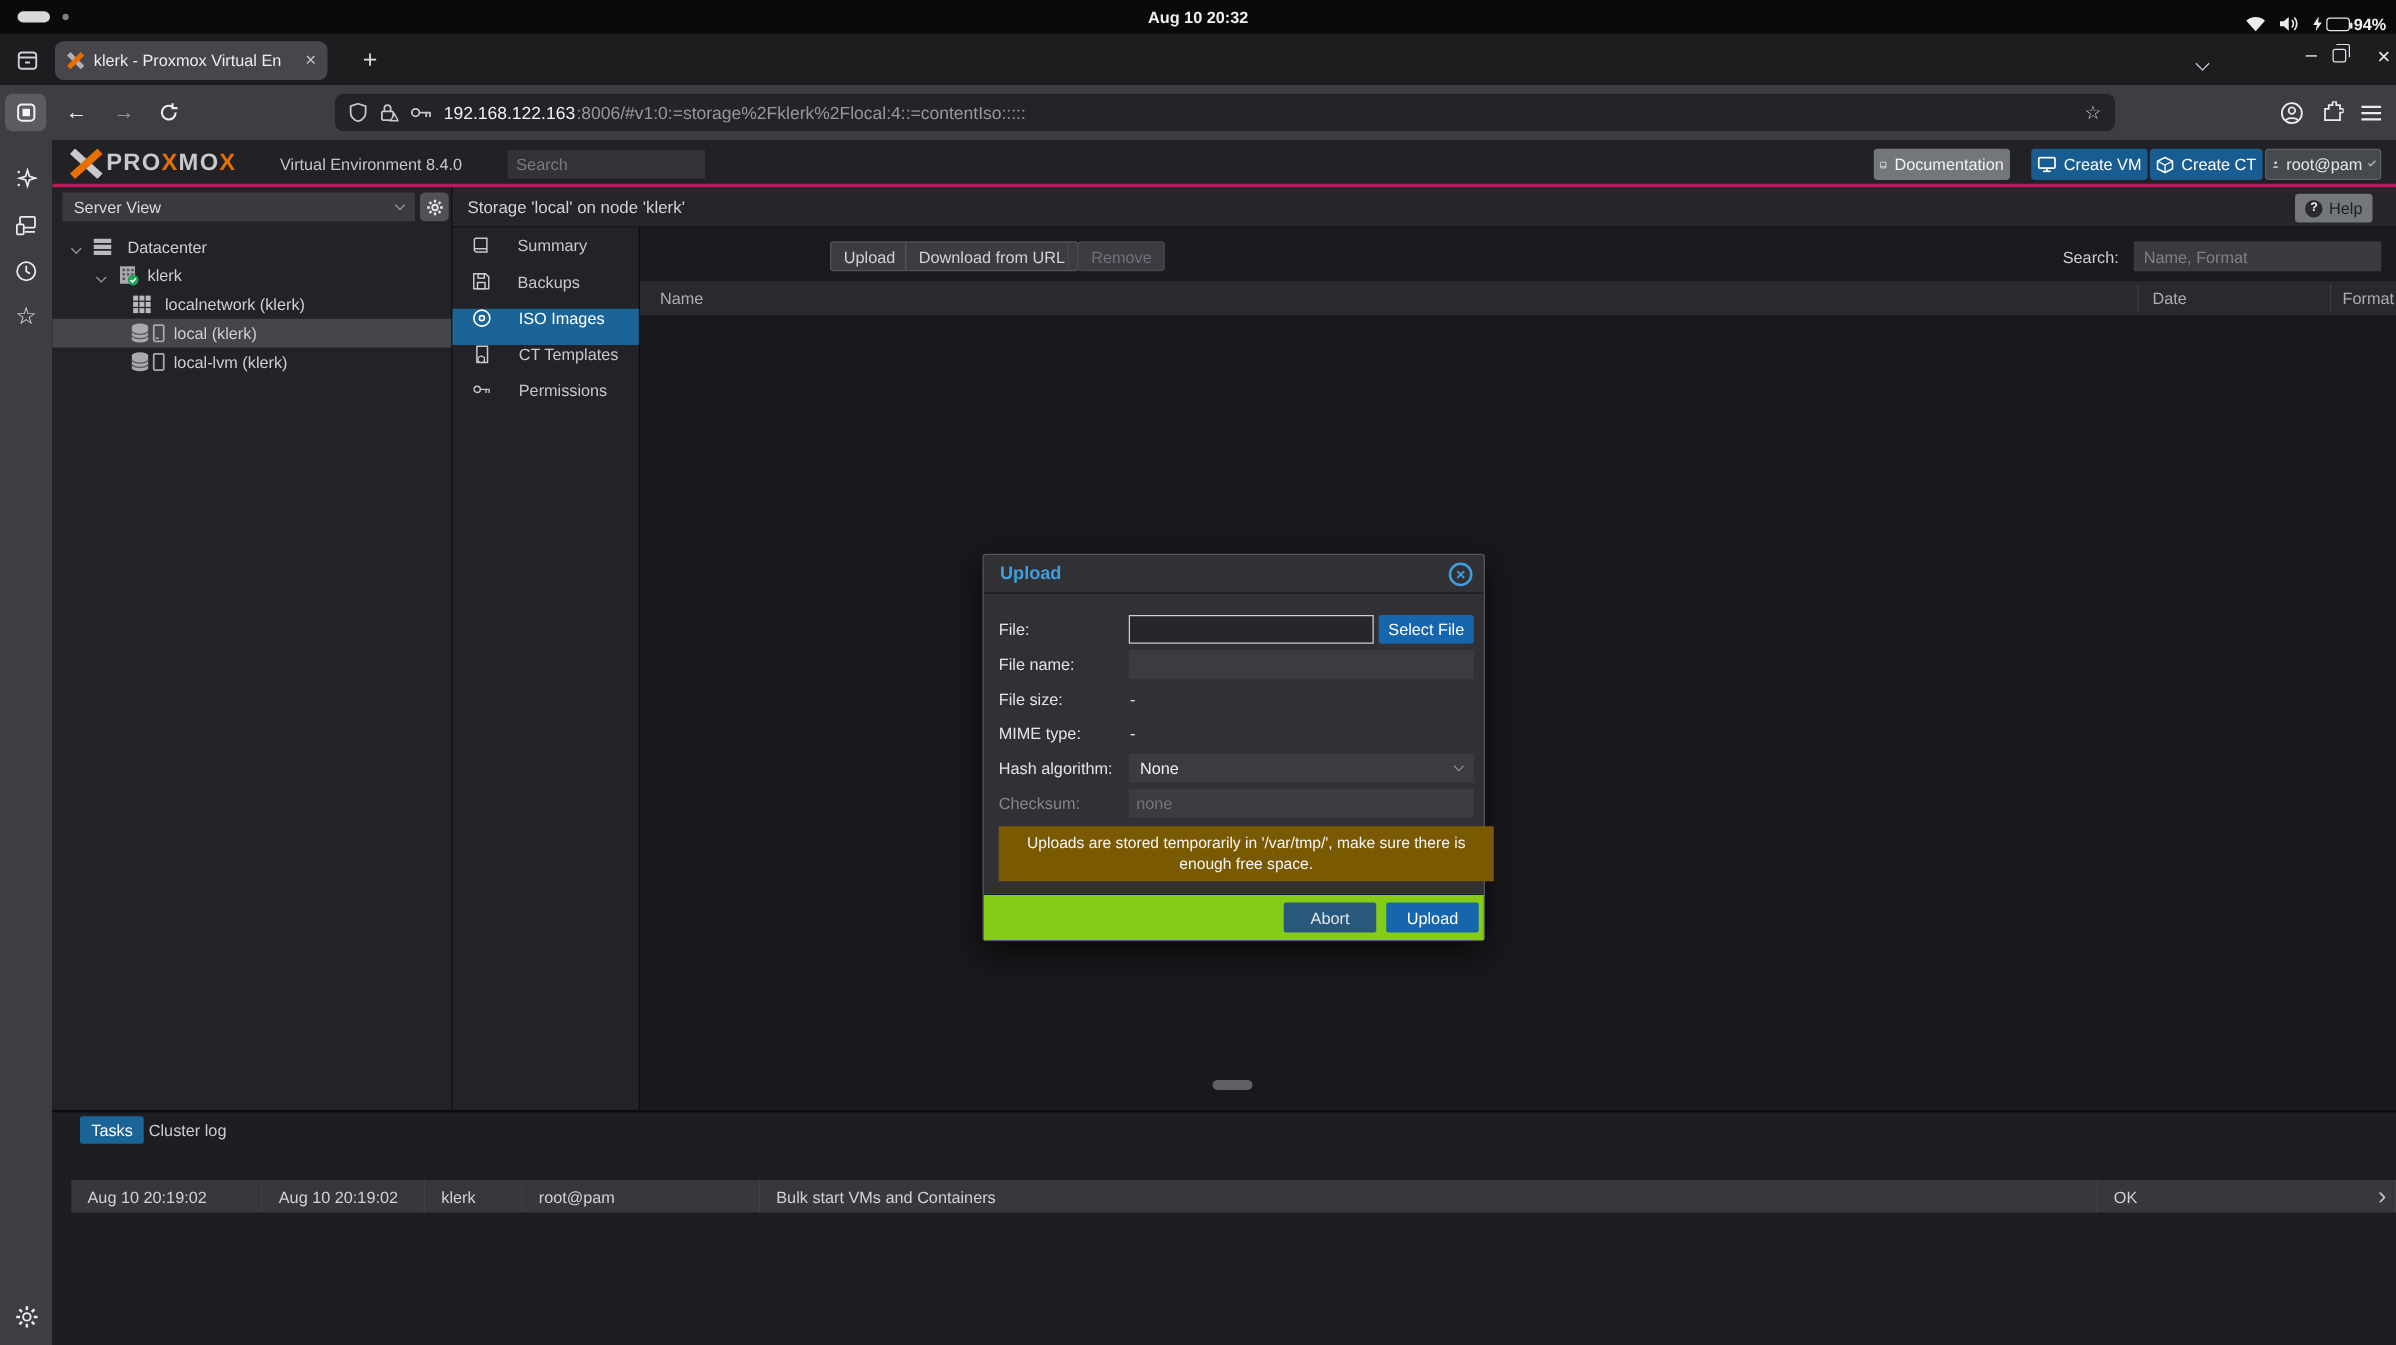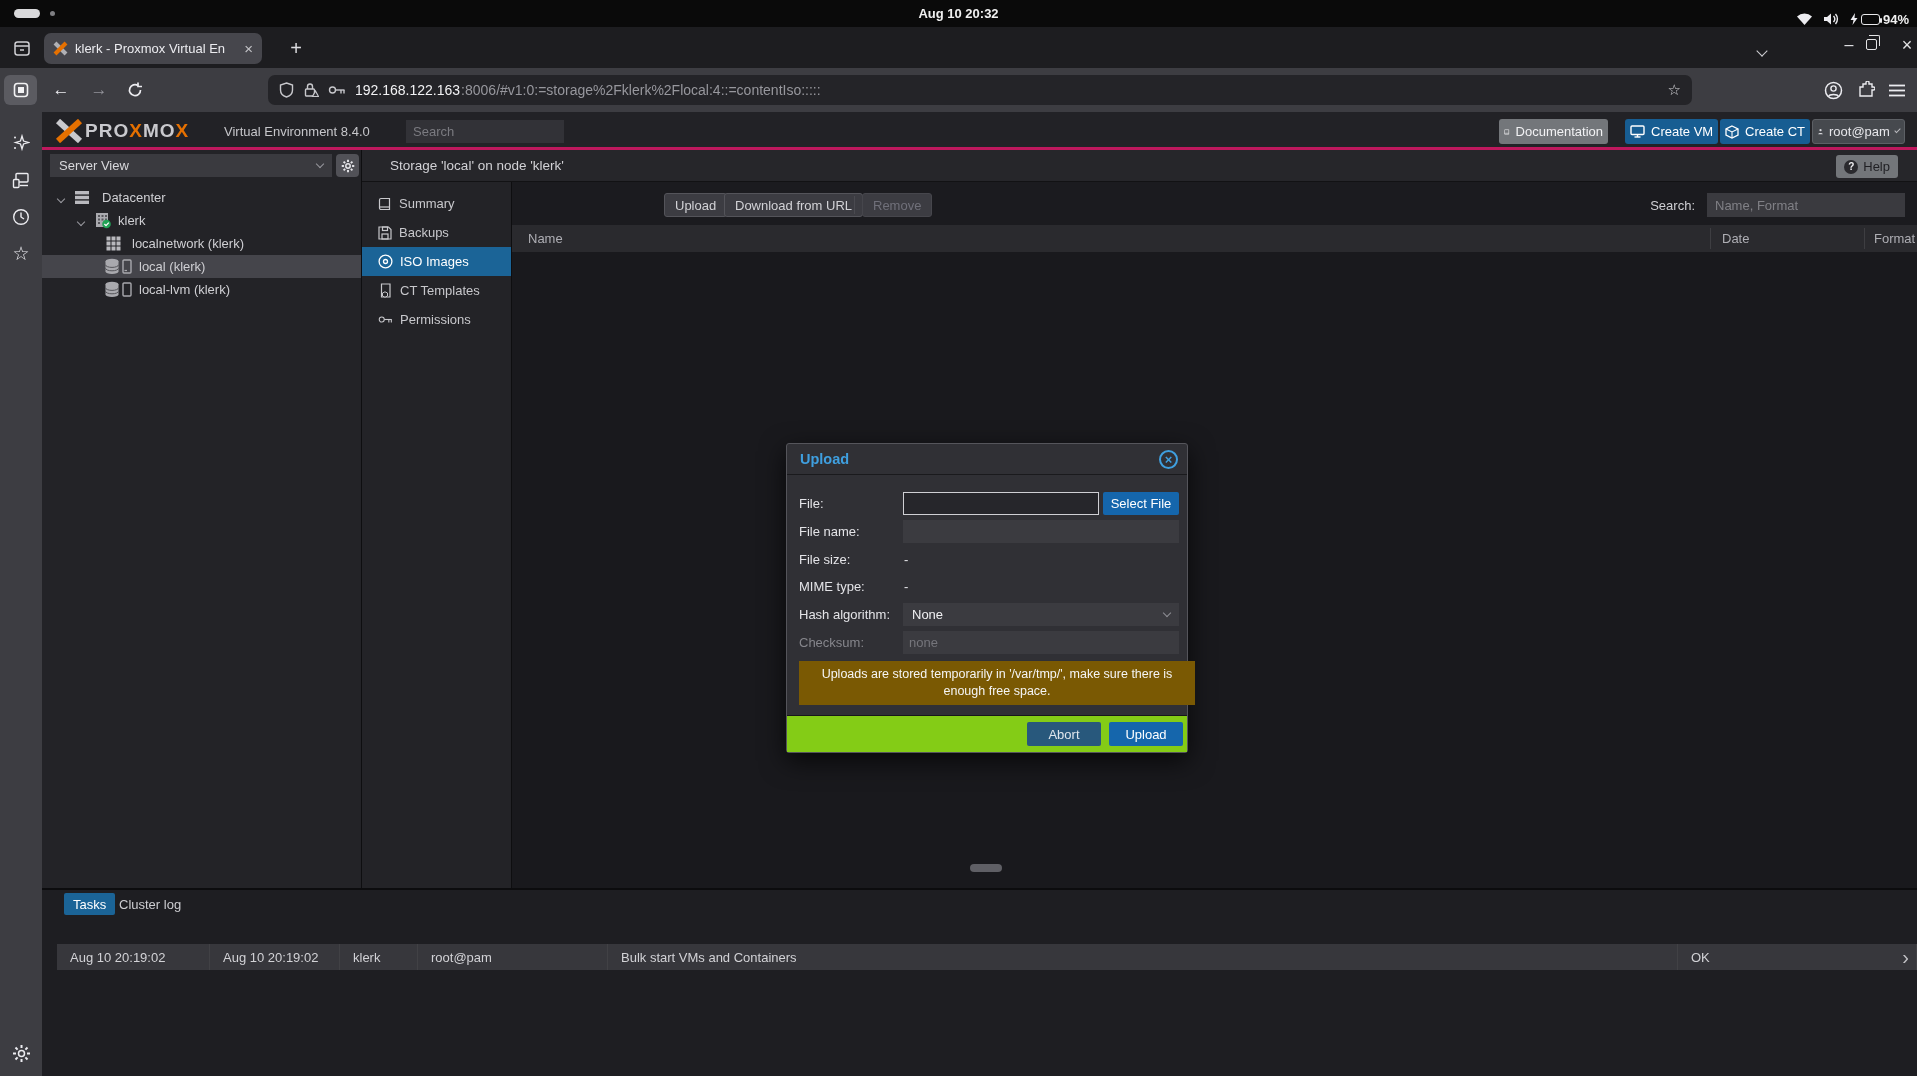--- a/index.html
+++ b/index.html
@@ -88,28 +88,28 @@
   .titem { position:absolute; left:0; right:0; height:23px; display:flex; align-items:center; color:#cfcfd3; font-size:13px; }
   .titem.sel { background:#45454b; }
   .texp { position:absolute; color:#9a9aa0; }
   .texp .chev.small { transform:rotate(45deg); }
   .tico { position:absolute; color:#b9b9be; display:flex; align-items:center; }
   .tlabel { position:absolute; }
 
   .mainarea { position:absolute; left:320px; top:38px; right:0; bottom:188px; }
   .titlebar { position:absolute; left:0; right:0; top:0; height:32px; background:#26262a; border-bottom:1px solid #121214;
               display:flex; align-items:center; }
-  .ptitle { margin-left:28px; color:#d2d2d6; font-size:13.5px; }
+  .ptitle { margin-left:12px; color:#d2d2d6; font-size:13.5px; }
   .helpbtn { position:absolute; right:19px; top:5px; height:23px; background:#73767a; border-radius:3px;
              display:flex; align-items:center; gap:5px; padding:0 8px; color:#1f1f23; font-size:13px; }
   .help-q { width:14px; height:14px; border-radius:50%; background:#2a2a2e; color:#f0f0f2; font-size:10px; font-weight:bold;
             display:flex; align-items:center; justify-content:center; }
 
   .menucol { position:absolute; left:0; top:32px; width:150px; bottom:0; background:#232327; border-right:1px solid #0e0e10; }
-  .mitem { position:absolute; left:0; right:0; height:29px; display:flex; align-items:center; gap:7px; padding-left:16px;
+  .mitem { position:absolute; left:0; right:0; height:29px; display:flex; gap:22px; padding-left:16px;
            color:#c8c8cc; font-size:13px; }
   .mitem.sel { background:#1b6497; color:#fff; }
 
   .contentcol { position:absolute; left:150px; top:32px; right:0; bottom:0; background:#1b1b1f; }
   .ctoolbar { position:absolute; left:0; right:0; top:0; height:43px; }
   .cbtn { position:absolute; top:11px; height:24px; background:#3c3c42; border:1px solid #54545a; border-radius:3px;
           color:#d2d2d6; font-size:13px; display:flex; align-items:center; justify-content:center; padding:0 10px; }
   .cbtn.disabled { color:#70707a; border-color:#46464c; }
   .toolsep { position:absolute; left:192px; top:14px; width:1px; height:18px; background:#4a4a50; }
   .csearch-label { position:absolute; right:222px; top:16px; color:#cfcfd3; }

